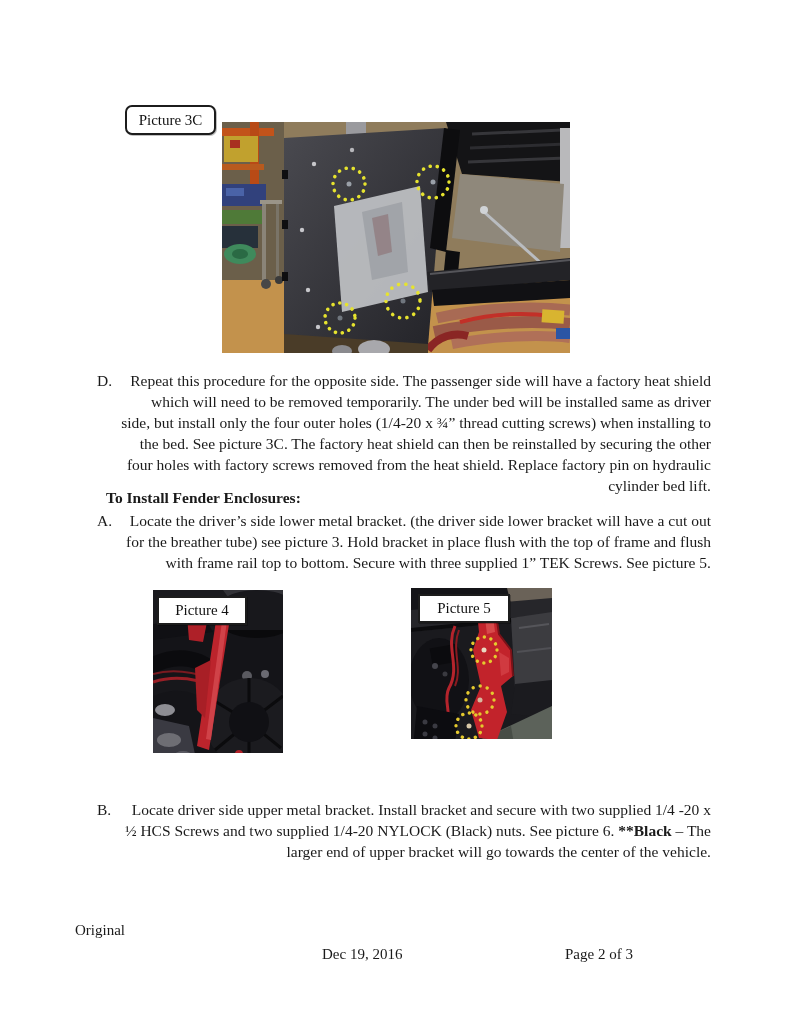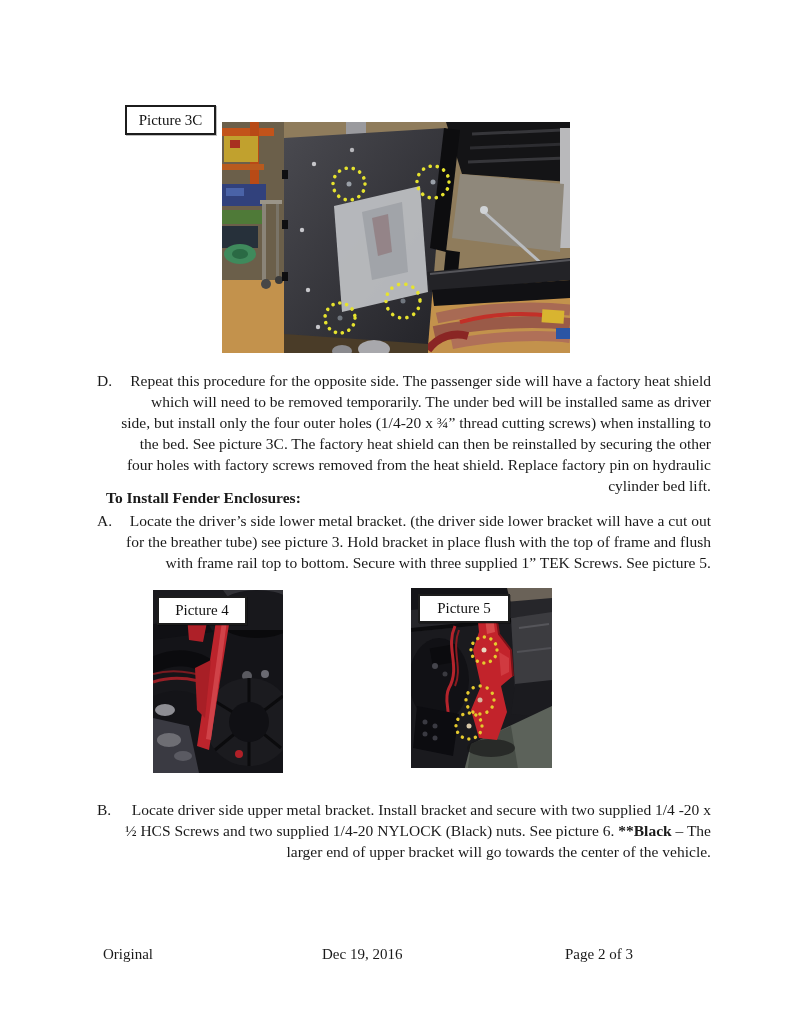--- a/index.html
+++ b/index.html
@@ -7,40 +7,40 @@
     position:relative;width:791px;height:1024px;background:#ffffff;
     font-family:"Liberation Serif","DejaVu Serif",serif;color:#1a1a1a;overflow:hidden;
   }
   
   .caption{
     position:absolute;background:#ffffff;border:2px solid #1c1c1c;
     display:flex;align-items:center;justify-content:center;
     font-size:15px;color:#111;box-shadow:1px 1px 0 rgba(0,0,0,0.25);
     white-space:nowrap;z-index:5;
   }
-  .cap-3c{left:125px;top:105px;width:87px;height:26px;}
+  .cap-3c{left:125px;top:105px;width:87px;height:26px;border-radius:7px;}
   .cap-in4{left:4px;top:6px;width:86px;height:25px;}
   .cap-in5{left:7px;top:6px;width:88px;height:25px;}
   
   .photo{position:absolute;overflow:hidden;}
   .photo svg{display:block;}
   .photo-3c{left:222px;top:122px;width:348px;height:231px;}
-  .photo-4{left:153px;top:590px;width:130px;height:183px;}
-  .photo-5{left:411px;top:588px;width:141px;height:180px;}
+  .photo-4{left:153px;top:590px;width:130px;height:163px;}
+  .photo-5{left:411px;top:588px;width:141px;height:151px;}
   
   .li{position:absolute;display:flex;font-size:15.5px;line-height:21px;}
   .li .lbl{flex:none;width:23px;}
   .li .txt{flex:1;text-align:right;}
   .li-d{left:97px;top:370px;width:614px;}
   .heading{position:absolute;left:97px;top:489px;font-size:15.5px;font-weight:bold;margin-left:9px;}
   .li-a{left:97px;top:510px;width:614px;}
   .li-b{left:97px;top:799px;width:614px;}
   .bold{font-weight:bold;}
   .footer-item{position:absolute;font-size:15px;}
-  .f-left{left:75px;top:946px;margin-left:28px;}
+  .f-left{left:75px;top:922px;}
   .f-center{left:322px;top:946px;font-family:Liberation Serif, serif;}
   .f-right{left:565px;top:946px;}
 </style>
 </head>
 <body>
 
 <div class="page">
 
   <div class="caption cap-3c">Picture 3C</div>
 

